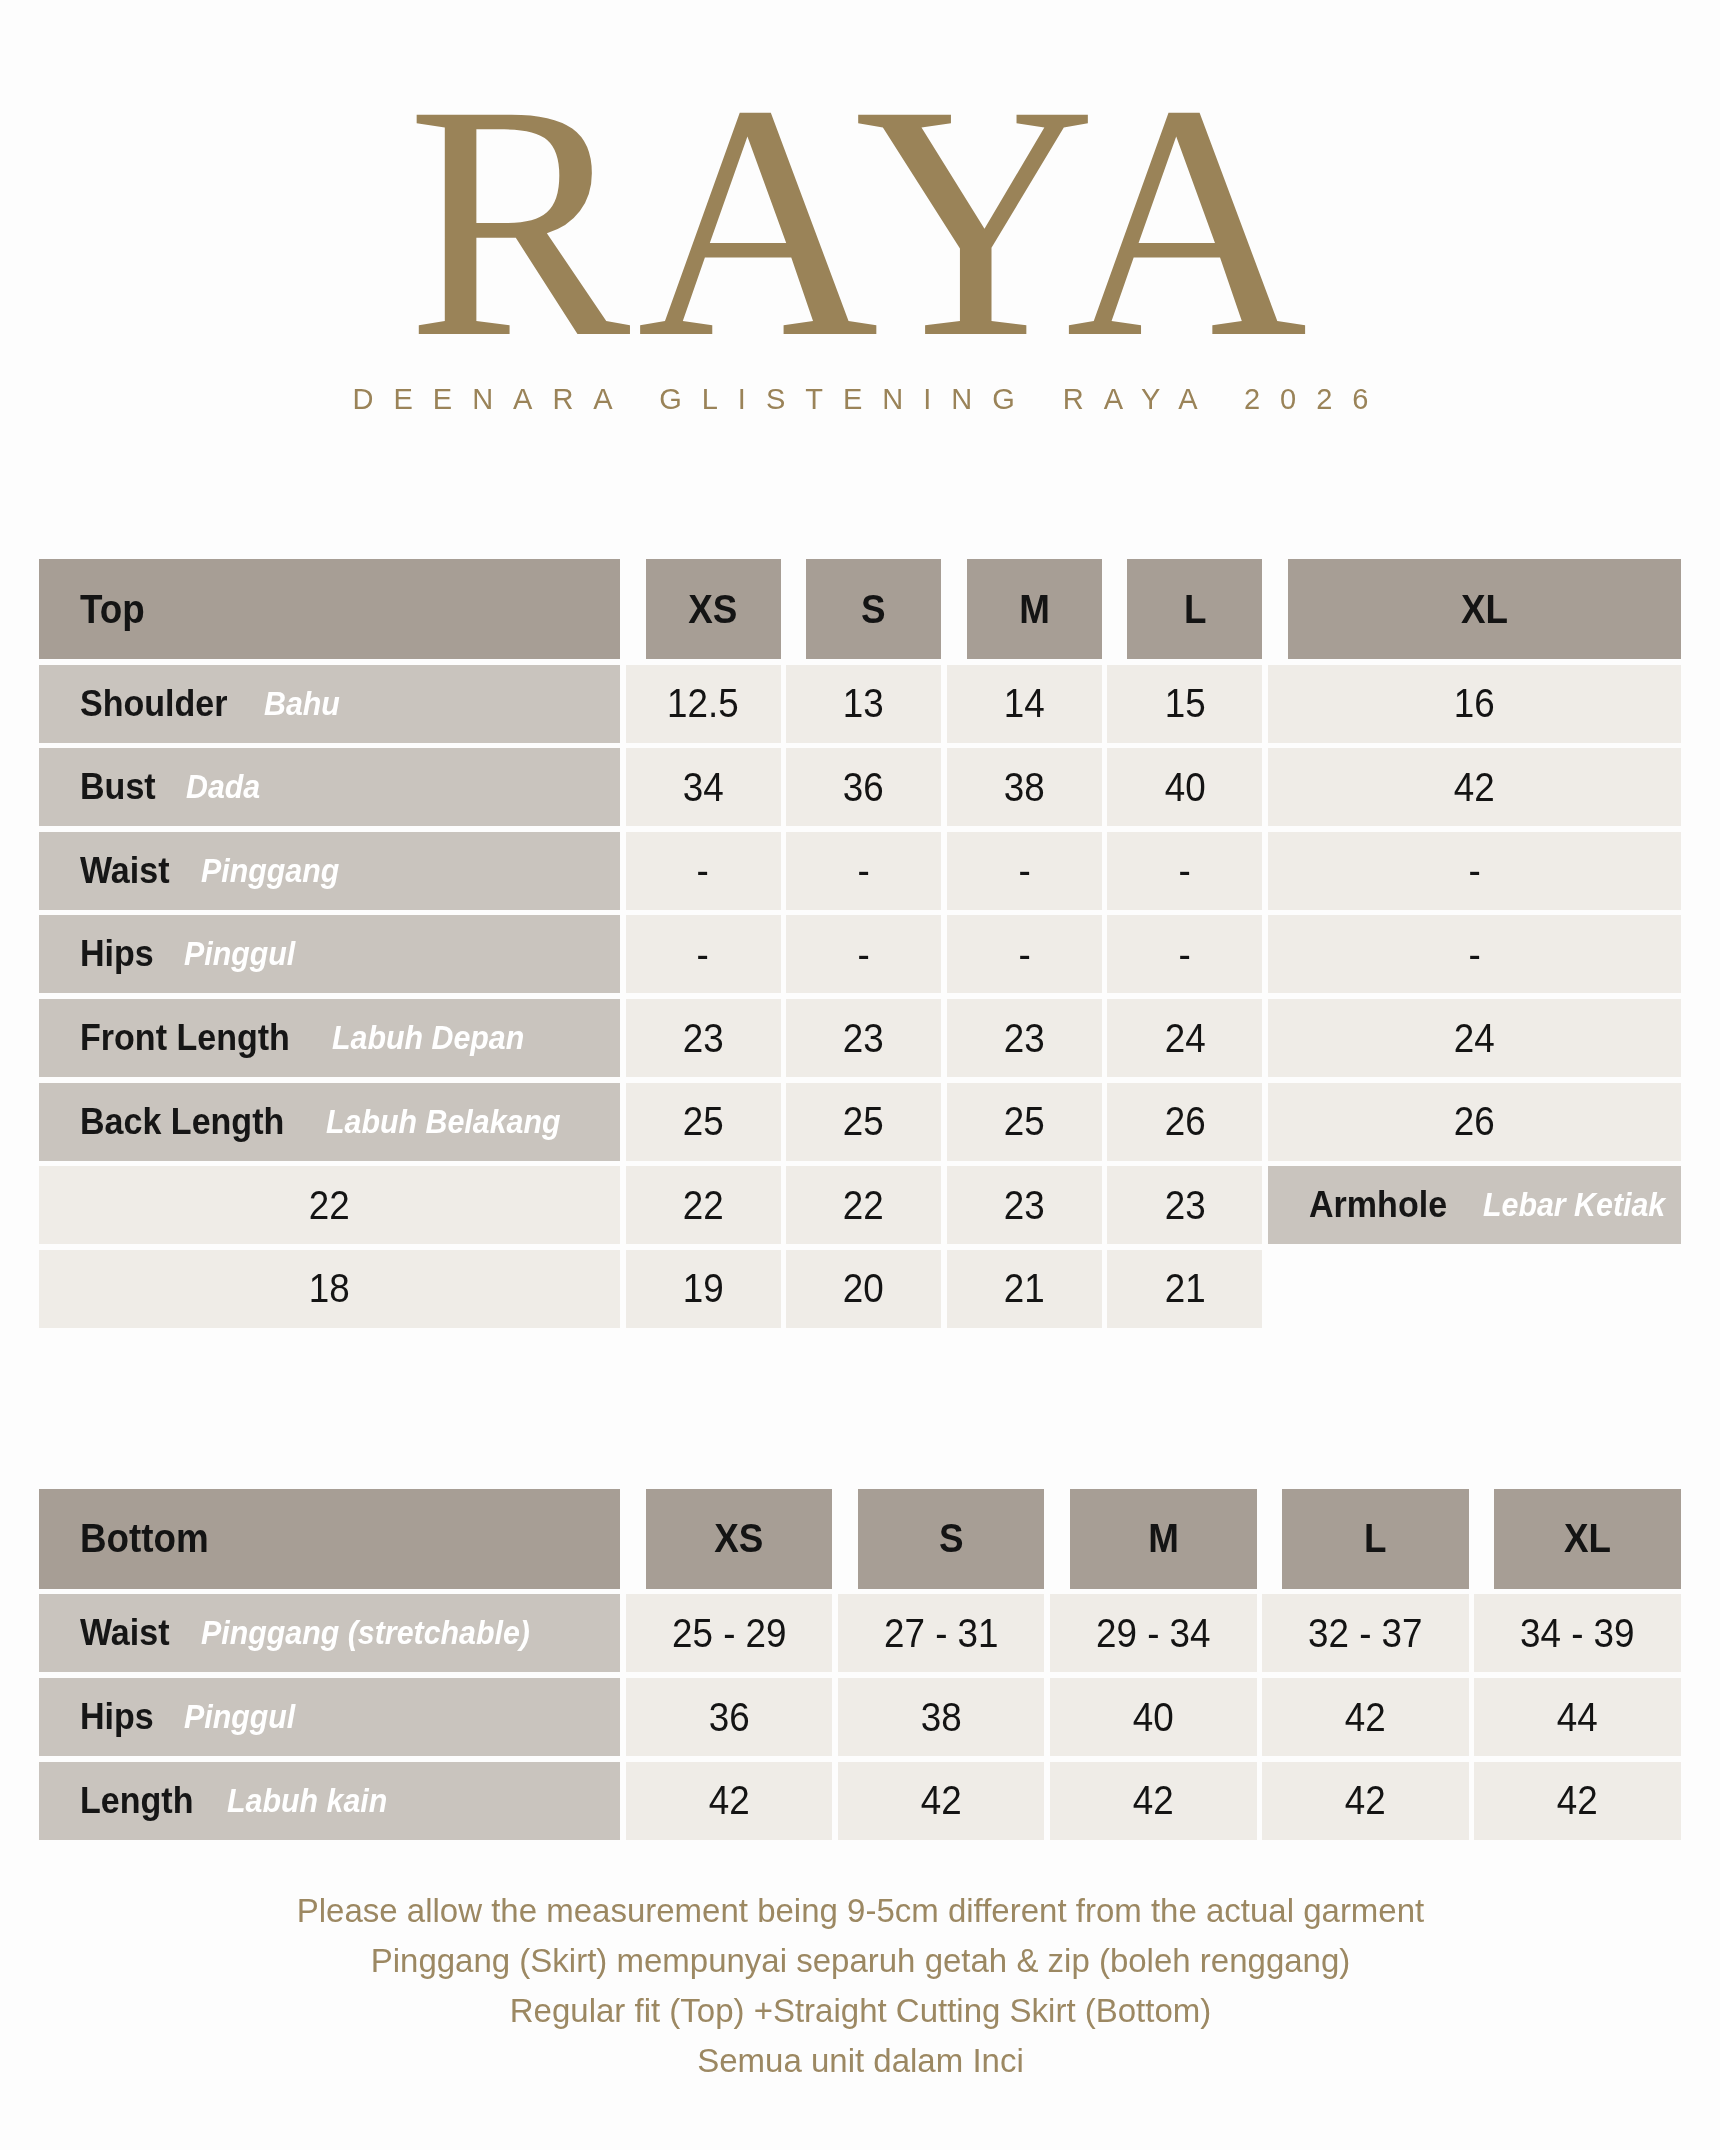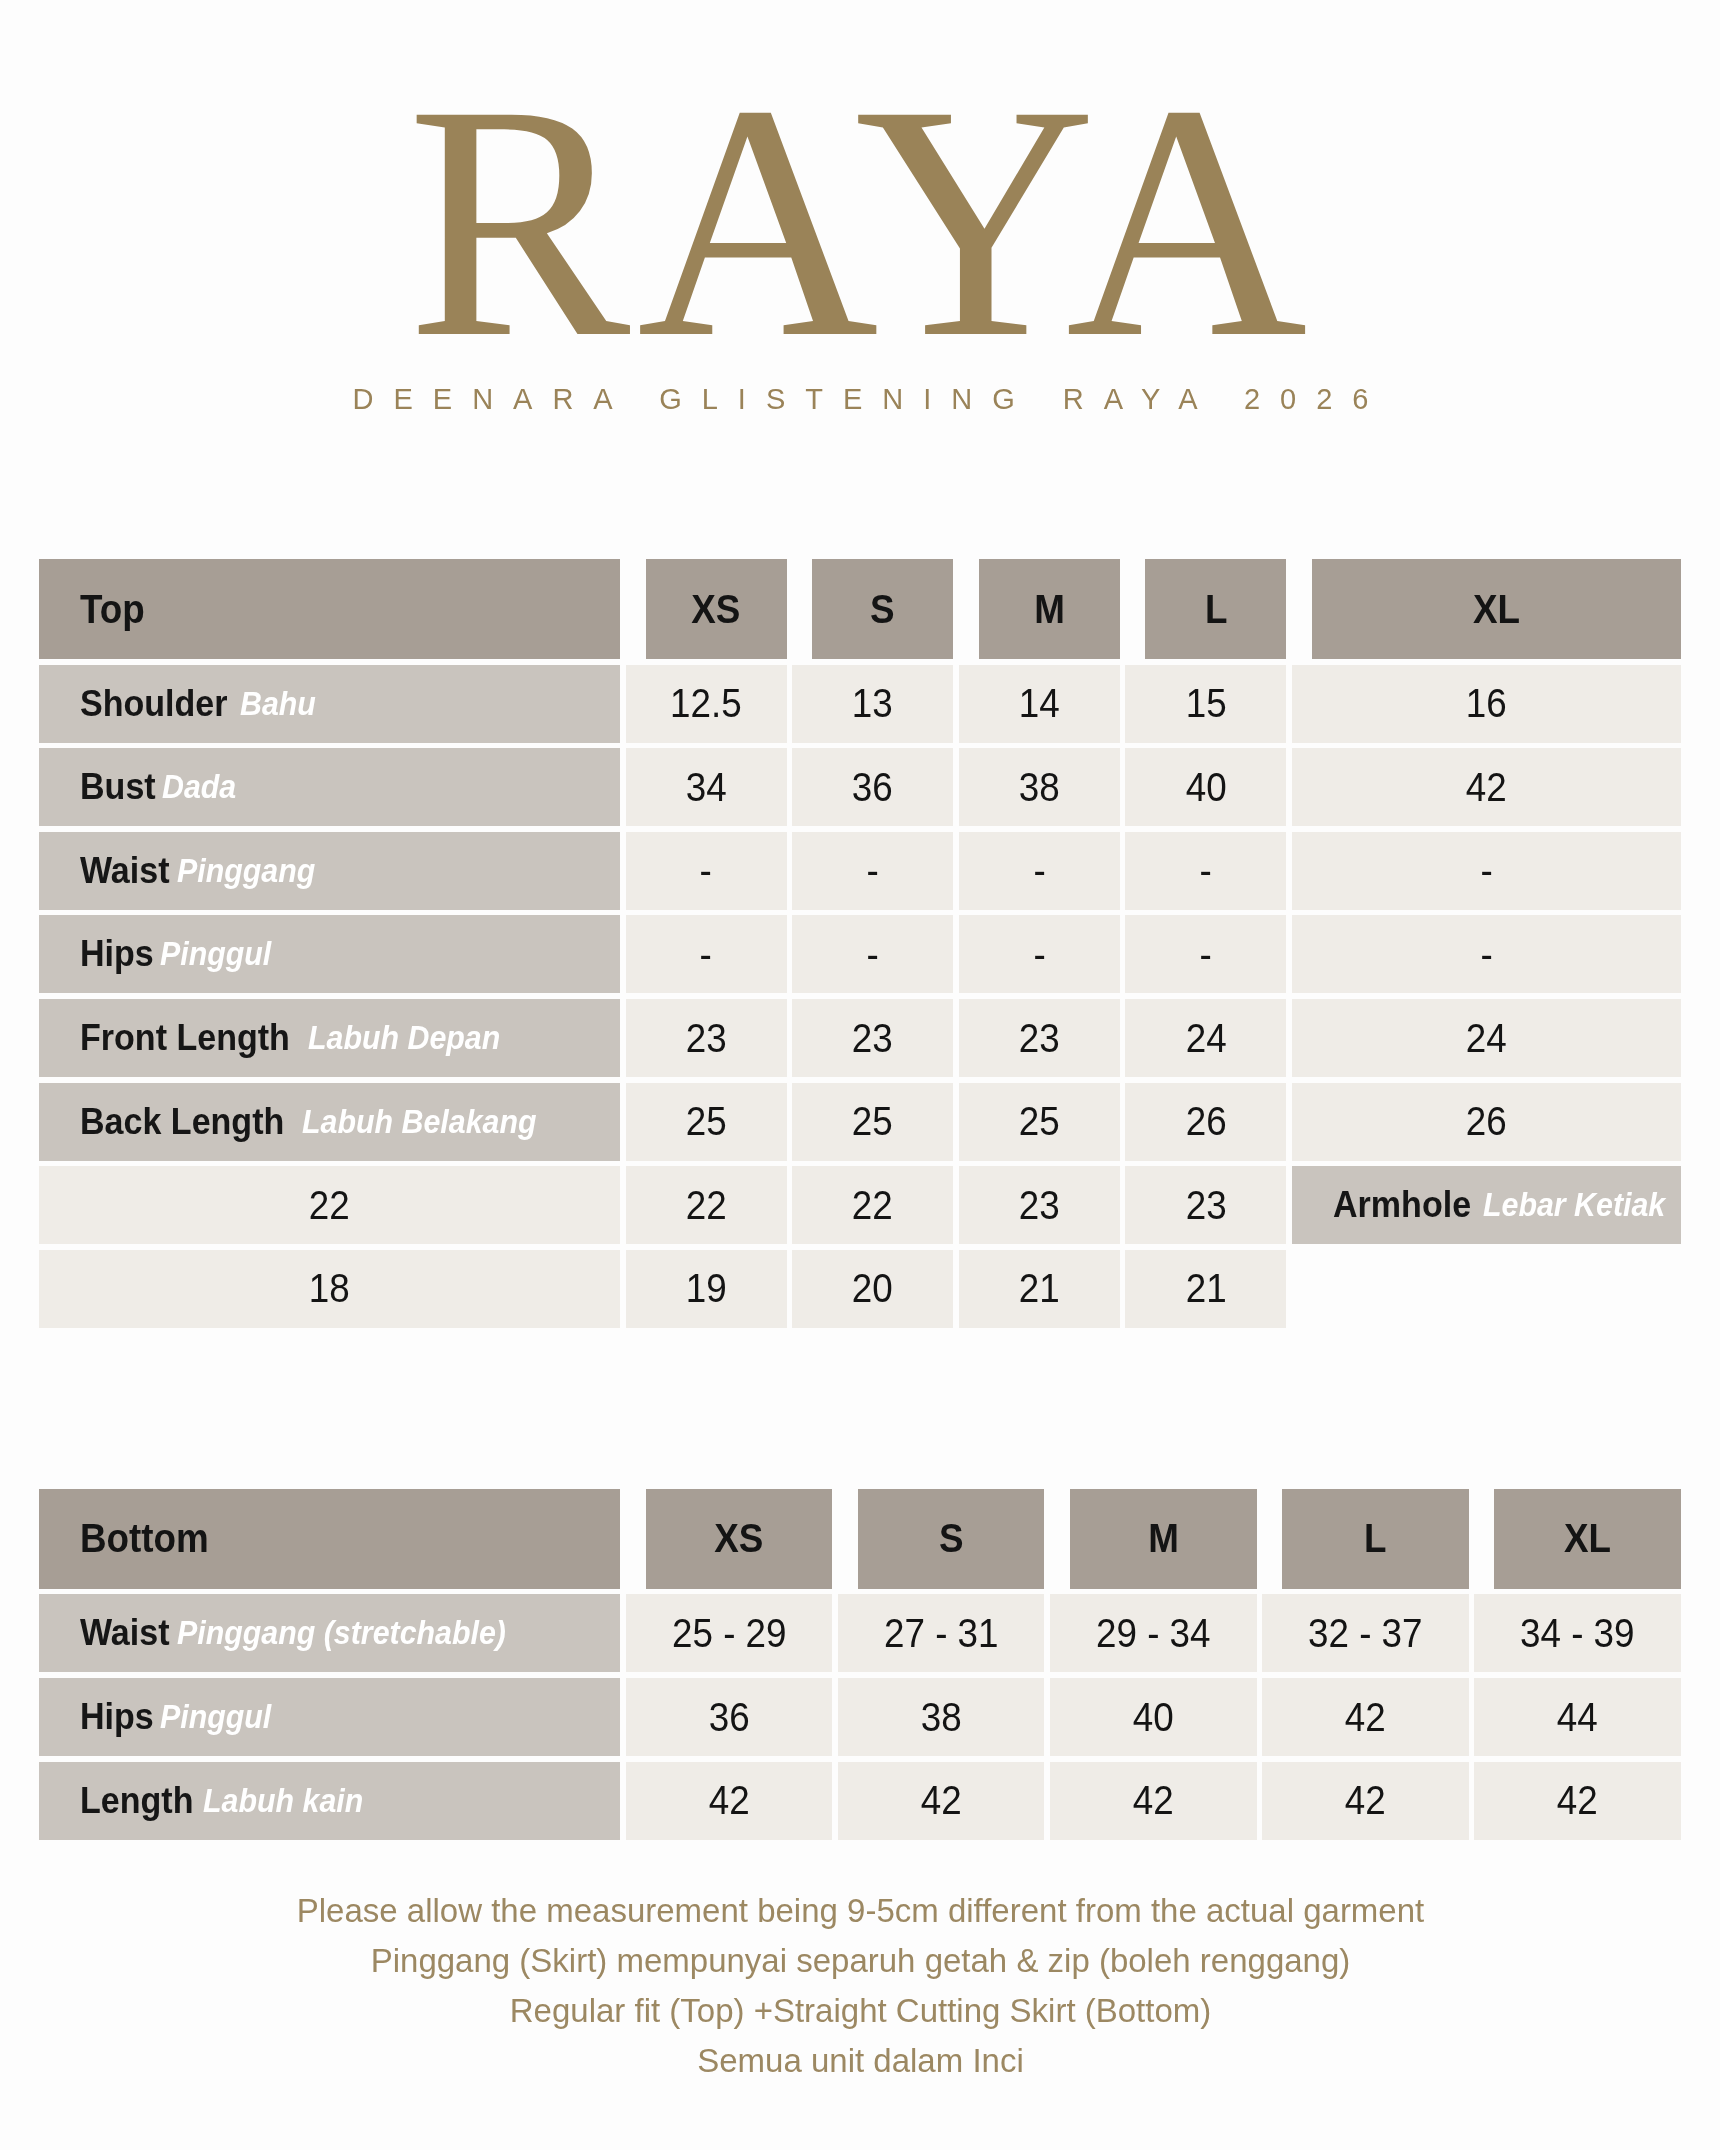--- a/index.html
+++ b/index.html
@@ -39,21 +39,21 @@
   }
   .size-table.top-table { margin-top:141px; grid-template-rows:100px repeat(8, 78px); }
   .size-table.bottom-table { margin-top:161px; grid-template-rows:100px repeat(3, 78px); }
   .cell { display:flex; align-items:center; }
   .center { justify-content:center;margin-left:20px; }
   .th { background:#a79e95; }
   .th .t {
     font-weight:bold; font-size:40px; color:#141414;
   }
   .rowhead { padding-left:41px; }
-  .label-cell { background:#c9c4be; padding-left:41px; }
+  .label-cell { background:#c9c4be; padding-left:41px; gap:24px; }
   .label-en { font-weight:bold; font-size:37px; color:#161616; white-space:nowrap; }
   .label-ms { font-style:italic; font-weight:bold; font-size:33px; color:#ffffff; white-space:nowrap; }
   .value-cell { background:#efece7; justify-content:center; }
   .value-cell .t { font-size:40px; color:#141414; }
   .cond { display:inline-block; transform:scaleX(0.92); transform-origin:50% 50%; }
   .label-cell .cond, .rowhead .cond { transform-origin:0 50%; }
   
   .notes {
     margin-top:46px;
     text-align:center;

